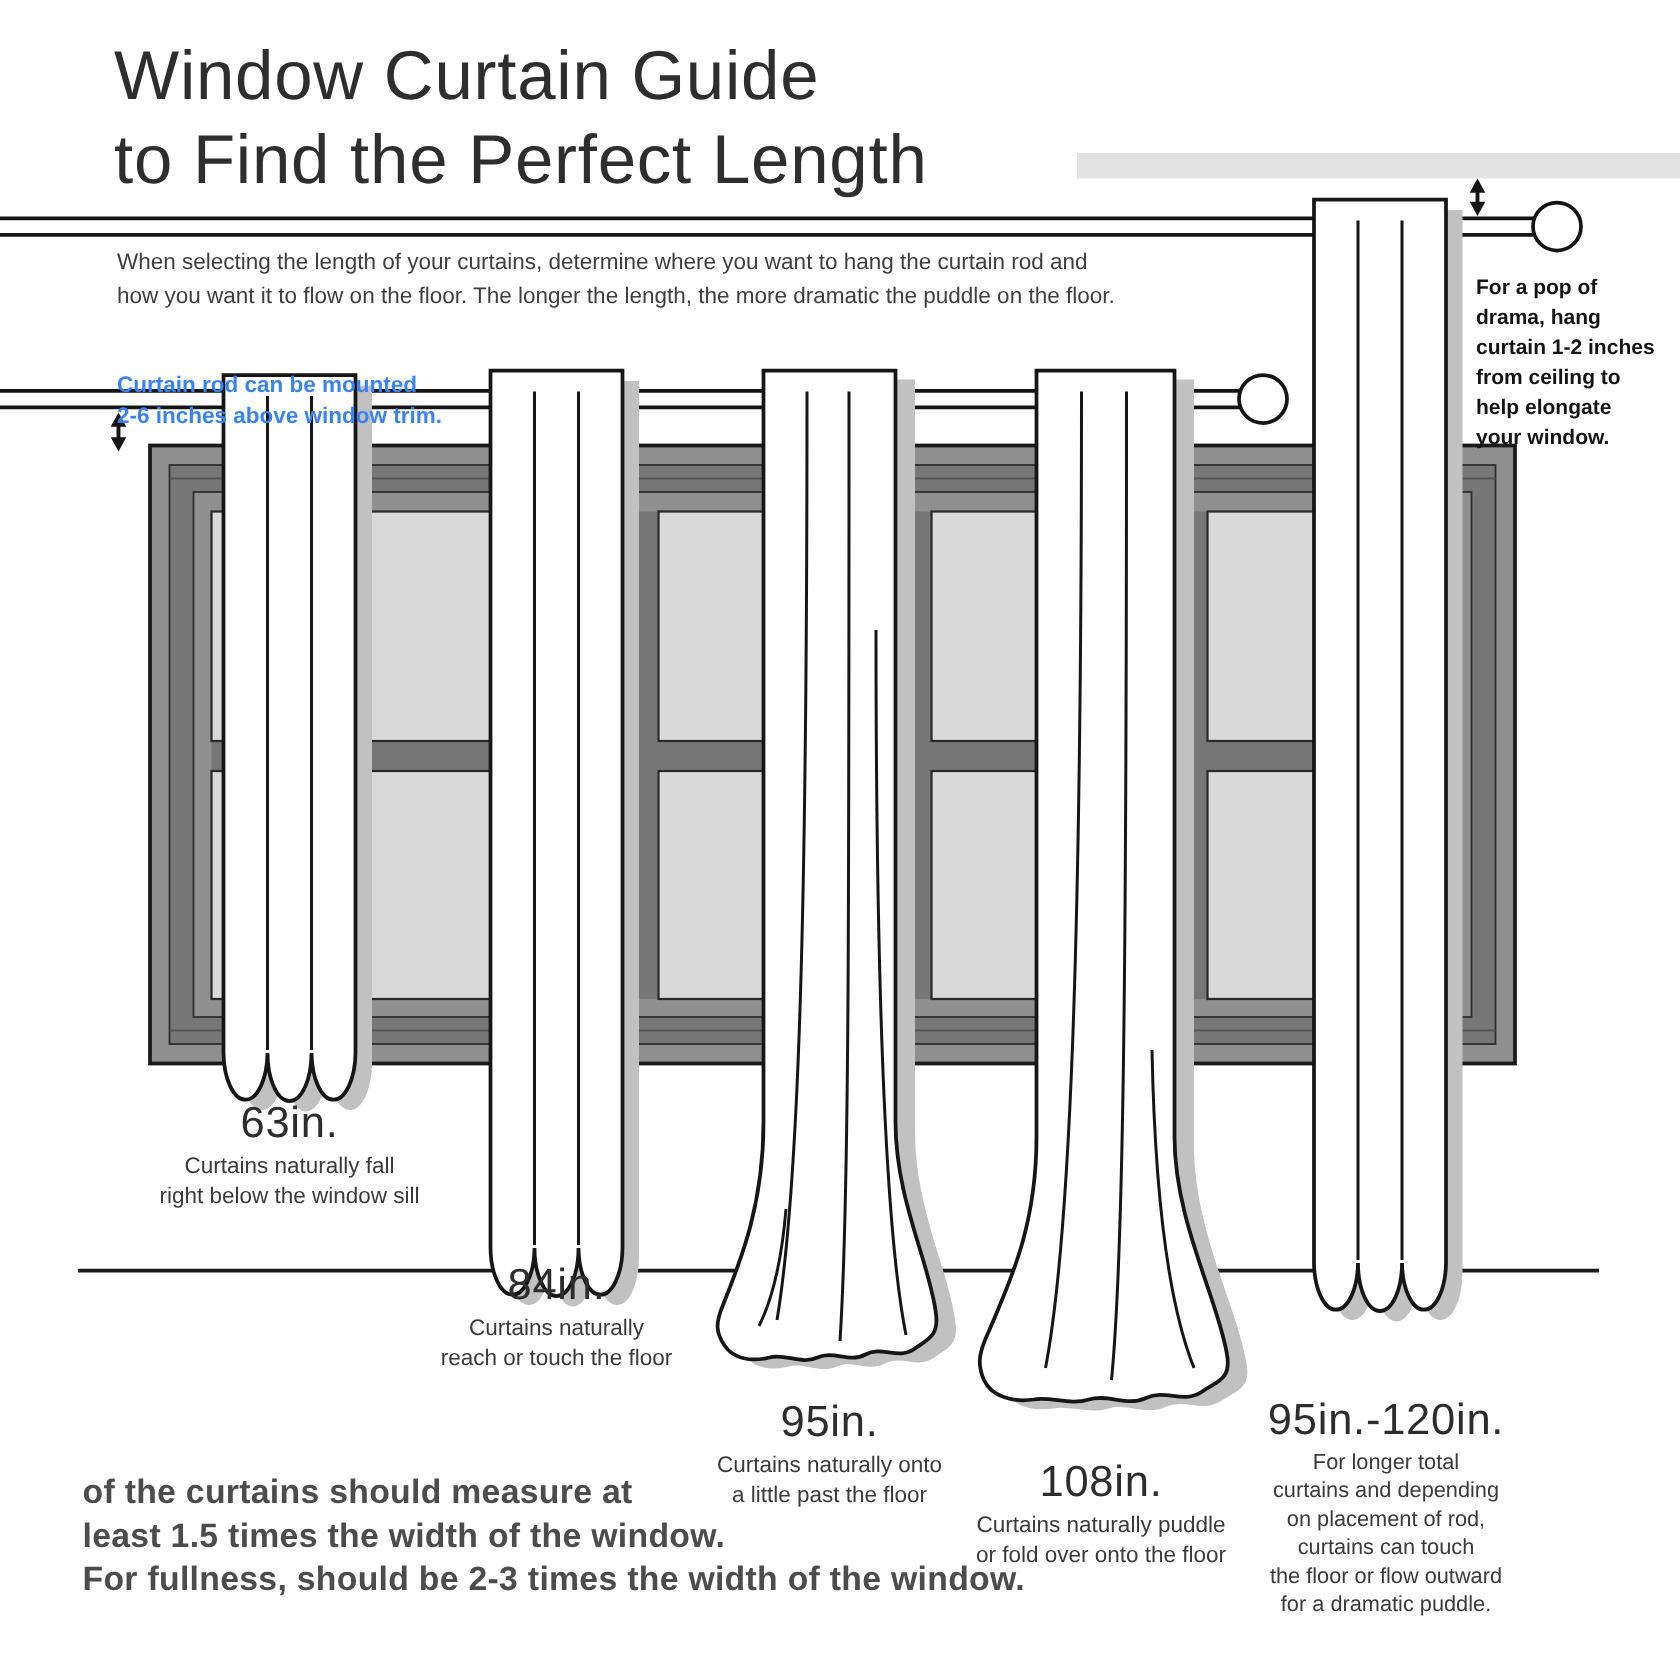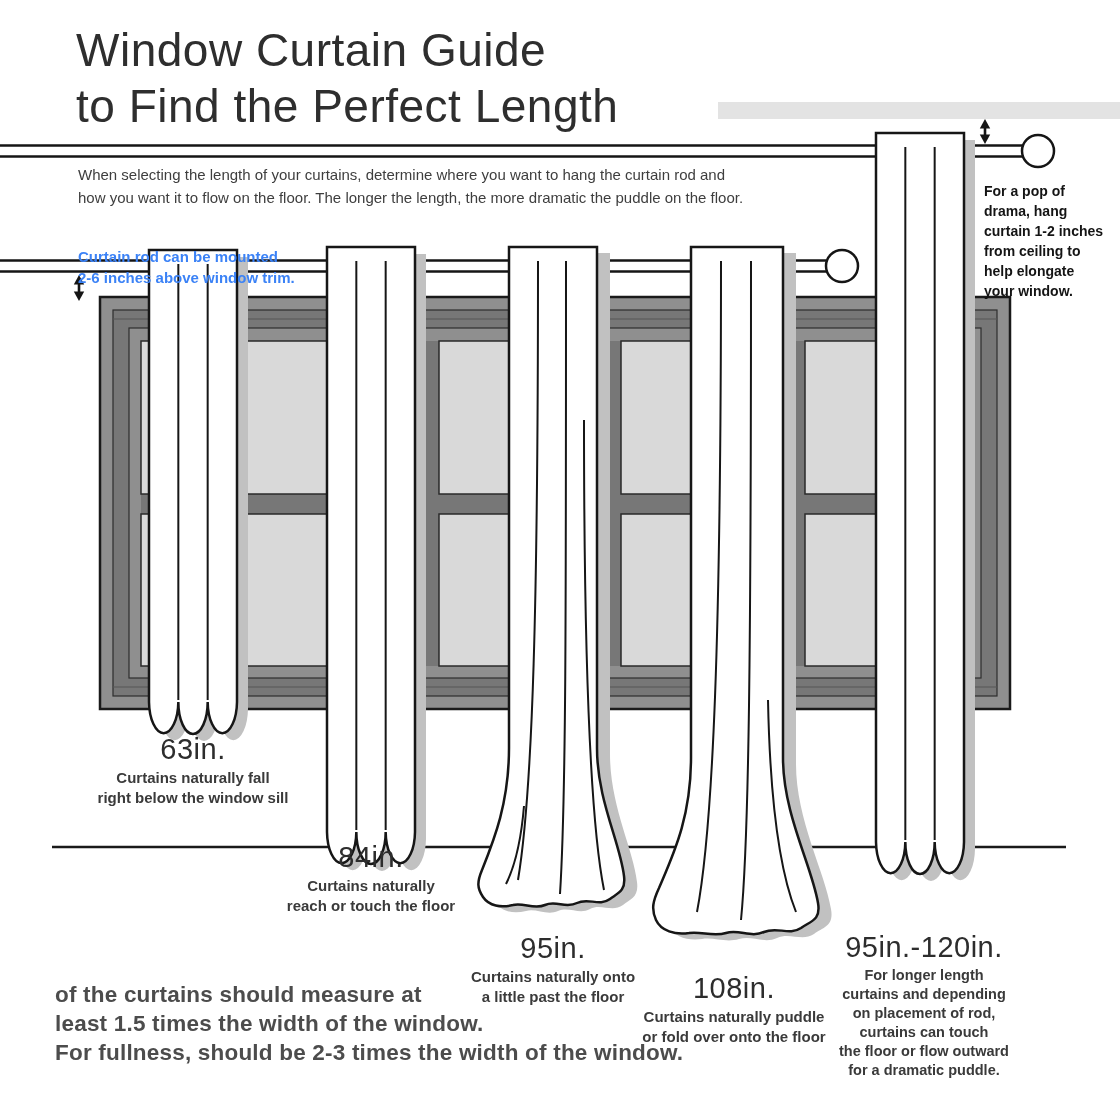--- a/index.html
+++ b/index.html
@@ -14,21 +14,21 @@
   .intro{left:78px;top:163px;font-size:15px;line-height:23px;color:#3e3e3e;}
   .rod-note{left:78px;top:210px;font-size:15px;line-height:21px;font-weight:700;color:#3b82f6;margin-top:36px;}
   .ceiling-note{left:984px;top:181px;font-size:14px;line-height:20px;font-weight:700;color:#141414;}
   .caption{width:230px;text-align:center;}
   .cap-63{left:78px;top:732px;}
   .cap-84{left:256px;top:840px;}
   .cap-95{left:438px;top:931px;}
   .cap-108{left:619px;top:971px;text-align:center;}
   .cap-95-120{left:809px;top:890px;margin-top:40px;}
   .len-label{font-size:29px;line-height:34px;color:#2d2d2d;letter-spacing:.5px;margin-bottom:2px;}
-  .cap-line{font-size:15px;line-height:19.5px;color:#3a3a3a;font-weight:bold;}
+  .cap-line{font-size:15px;line-height:19.5px;color:#3a3a3a;}
   .cap-line.small{font-size:14.5px;line-height:19px;}
   .coverage{left:55px;top:980px;font-size:22.5px;line-height:29px;font-weight:700;color:#4c4c4c;letter-spacing:.2px;}
 </style>
 </head>
 <body>
 
 <div id="stage">
 
   <svg id="diagram-svg" width="1120" height="1120" viewBox="0 0 1120 1120">
 
@@ -173,21 +173,21 @@
   </div>
 
   <div class="abs caption cap-108">
     <div class="len-label">108in.</div>
     <div class="cap-line">Curtains naturally puddle</div>
     <div class="cap-line">or fold over onto the floor</div>
   </div>
 
   <div class="abs caption cap-95-120">
     <div class="len-label">95in.-120in.</div>
-    <div class="cap-line small">For longer length</div>
+    <div class="cap-line small">For longer total</div>
     <div class="cap-line small">curtains and depending</div>
     <div class="cap-line small">on placement of rod,</div>
     <div class="cap-line small">curtains can touch</div>
     <div class="cap-line small">the floor or flow outward</div>
     <div class="cap-line small">for a dramatic puddle.</div>
   </div>
 
   <div class="abs coverage">
     <div class="nowrap">of the curtains should measure at</div>
     <div class="nowrap">least 1.5 times the width of the window.</div>

